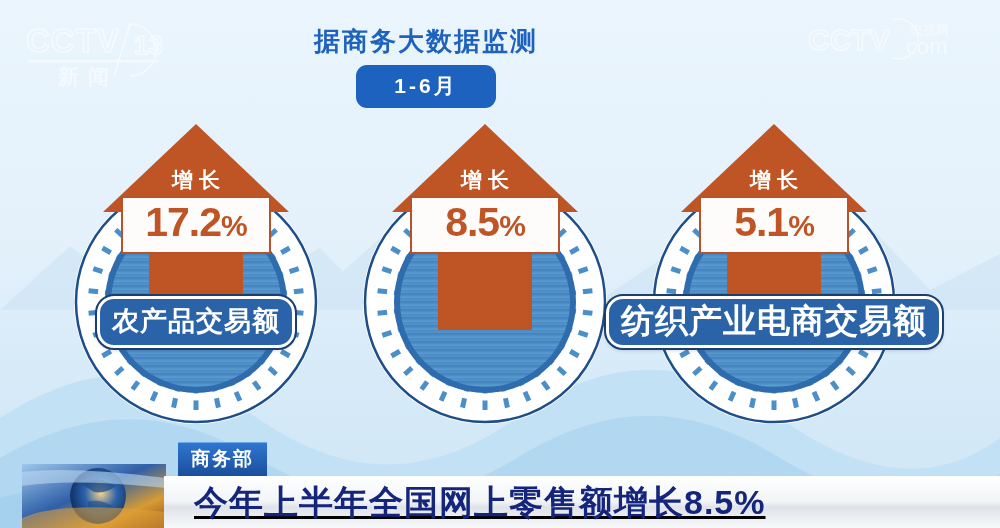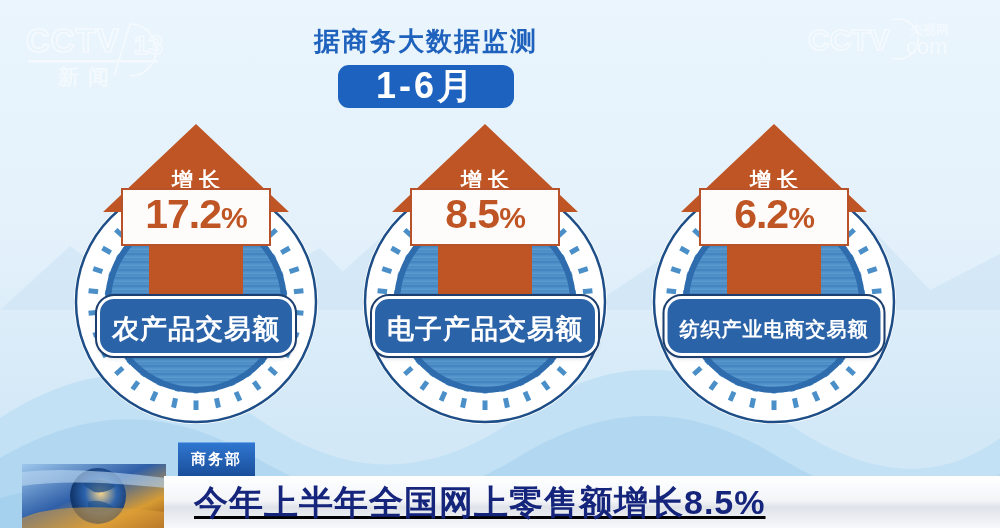--- a/index.html
+++ b/index.html
@@ -32,75 +32,75 @@
 
   
   .header { position:absolute; left:0; top:26px; width:852px; text-align:center; }
   .header-title {
     font-size:26px; font-weight:bold; color:#1f62bd; letter-spacing:2px;
     line-height:30px;
   }
   .period-pill {
     display:inline-block; margin-top:9px;
     background:#1c62be; color:#ffffff;
-    font-size:36px; font-weight:bold; letter-spacing:3px;
+    font-size:21px; font-weight:bold; letter-spacing:3px;
     padding:5px 38px 7px 38px; border-radius:11px;
     line-height:31px;
   }
 
   
   .cards { position:absolute; left:0; top:120px; width:1000px; height:280px; }
   .card { position:absolute; width:300px; height:280px; }
   .card.c0 { left:46px; }
   .card.c1 { left:335px; }
   .card.c2 { left:624px; }
 
   .badge { position:absolute; left:26px; top:58px; width:248px; height:248px; }
 
   .arrow { position:absolute; left:50%; top:0; transform:translateX(-50%); width:190px; height:218px; }
   .arrow-label {
     position:absolute; left:0; right:0; top:48px;
     text-align:center; color:#ffffff; font-size:21px; font-weight:bold;
     letter-spacing:6px; text-indent:6px; line-height:24px;
   }
   .pct-box {
-    position:absolute; left:50%; transform:translateX(-50%); top:68px;
+    position:absolute; left:50%; transform:translateX(-50%); top:76px;
     width:150px; background:#fdfcfa; border:2px solid #b8522a;
     text-align:center; padding:2px 2px 4px 2px;
   }
   .pct-text {
     color:#bf5524; font-size:41px; font-weight:bold; line-height:45px;
     letter-spacing:-1px; white-space:nowrap;
   }
   .pct-text .unit { font-size:30px; }
 
   .name-pill {
     position:absolute; left:50%; transform:translateX(-50%); top:176px;
     background:#2b63a8;
     border:3px solid #ffffff;
     outline:2px solid #1d3f70;
     border-radius:17px;
     color:#ffffff; font-size:27px; font-weight:bold; letter-spacing:1px;
-    padding:14px 12px 8px 12px; white-space:nowrap; line-height:32px;
+    padding:6px 12px 8px 12px; white-space:nowrap; line-height:32px;
     box-shadow:0 2px 4px rgba(20,50,90,.25);
   }
   .card.c0 .name-pill { font-size:27px; }
   .card.c1 .name-pill { font-size:27px; }
-  .card.c2 .name-pill { font-size:20px; }
+  .card.c2 .name-pill { font-size:33px; }
 
   
   .lower-third { position:absolute; left:0; bottom:0; width:1000px; height:84px; }
   .globe {
     position:absolute; left:22px; bottom:0; width:144px; height:64px;
     overflow:hidden;
   }
   .dept-tag {
     position:absolute; left:178px; bottom:52px;
     background:linear-gradient(180deg,#2f76cf 0%,#1a4e9c 100%);
-    color:#ffffff; font-size:15px; font-weight:bold; letter-spacing:2px;
+    color:#ffffff; font-size:19px; font-weight:bold; letter-spacing:2px;
     padding:3px 13px 5px 13px; line-height:25px;
     border-top:1px solid #6fa8e6;
   }
   .headline-bar {
     position:absolute; left:164px; bottom:0; width:840px; height:52px;
     background:linear-gradient(180deg,#ffffff 0%,#f2f4f7 48%,#dfe3e9 60%,#f7f8fa 100%);
     display:flex; align-items:center;text-decoration:underline;
   }
   .headline-text {
     color:#15257c; font-size:34px; font-weight:bold; letter-spacing:1px;
@@ -267,21 +267,20 @@
         <circle cx="124" cy="124" r="95" fill="none" stroke="#ffffff" stroke-width="7"></circle>
       </svg>
 
       <svg class="arrow" viewBox="0 0 190 218">
         <path d="M95 4 L188 92 L142 92 L142 210 L48 210 L48 92 L2 92 Z" fill="#bf5524"></path>
       </svg>
       <div class="arrow-label">增长</div>
       <div class="pct-box">
         <div class="pct-text"><span>8.5</span><span class="unit">%</span></div>
       </div>
-      <div class="name-pill">电子产品交易额</div>
     </div>
 
     <div class="card c2">
       <svg class="badge" viewBox="0 0 248 248">
         <defs>
           <linearGradient id="fillA2" x1="0" y1="0" x2="0" y2="1">
             <stop offset="0%" stop-color="#2e6cae"></stop>
               <stop offset="100%" stop-color="#5c9ed2"></stop>
           </linearGradient>
           <pattern id="strp2" width="8" height="8" patternUnits="userSpaceOnUse">
@@ -329,21 +328,21 @@
         <circle cx="124" cy="124" r="88" fill="url(#strp2)"></circle>
         <circle cx="124" cy="124" r="88" fill="none" stroke="#2e6cae" stroke-width="6"></circle>
         <circle cx="124" cy="124" r="95" fill="none" stroke="#ffffff" stroke-width="7"></circle>
       </svg>
 
       <svg class="arrow" viewBox="0 0 190 218">
         <path d="M95 4 L188 92 L142 92 L142 210 L48 210 L48 92 L2 92 Z" fill="#bf5524"></path>
       </svg>
       <div class="arrow-label">增长</div>
       <div class="pct-box">
-        <div class="pct-text"><span>6.2</span><span class="unit">%</span></div>
+        <div class="pct-text"><span>5.1</span><span class="unit">%</span></div>
       </div>
       <div class="name-pill">纺织产业电商交易额</div>
     </div>
   </div>
 
   <div class="lower-third">
     <svg class="globe" viewBox="0 0 144 64" preserveAspectRatio="none">
       <defs>
         <linearGradient id="gb" x1="0" y1="0" x2="1" y2="1">
           <stop offset="0%" stop-color="#9ec8ec"></stop>

